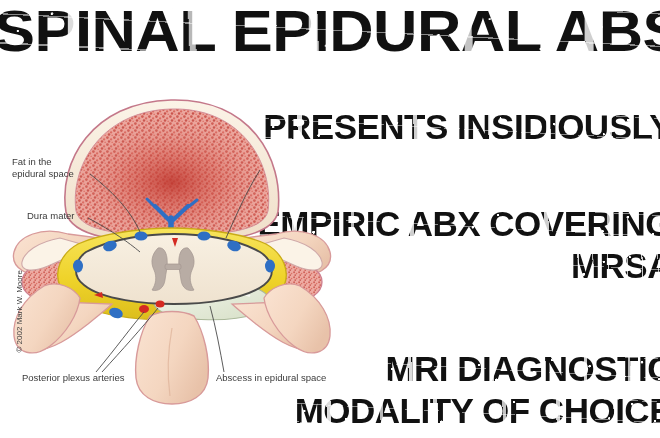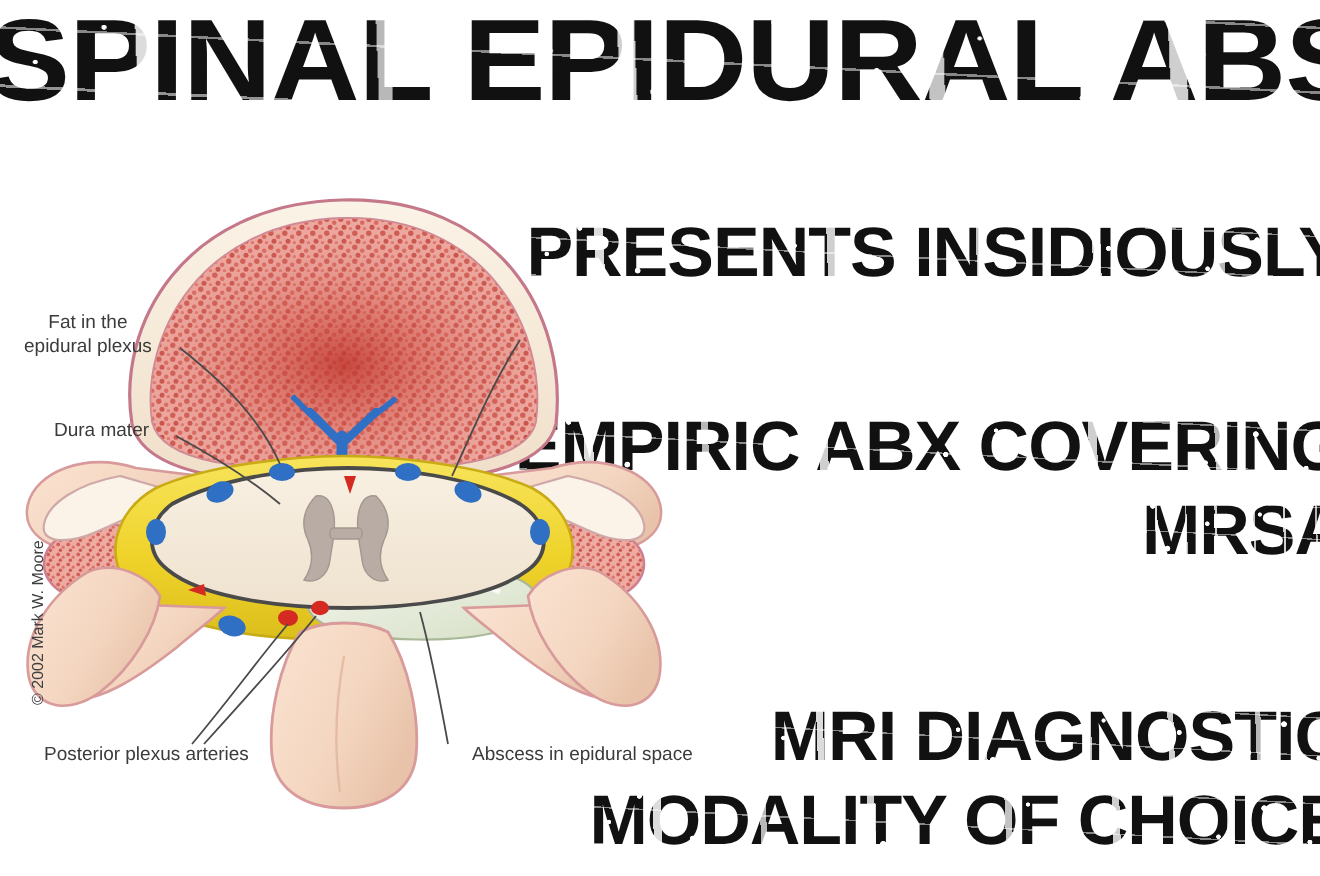--- a/index.html
+++ b/index.html
@@ -89,25 +89,25 @@
   #figure svg { display: block; }
 
   .lbl {
     position: absolute;
     font-family: "Liberation Sans", sans-serif;
     font-size: 9.5px;
     line-height: 11.5px;
     color: #3b3b3b;
     white-space: nowrap;
   }
-  #lbl-fat      { left: 12px;  top: 156px; text-align: center; }
+  #lbl-fat      { left: 12px;  top: 156px; }
   #lbl-dura     { left: 27px;  top: 210px; }
   #lbl-venous   { left: 266px; top: 158px; }
   #lbl-arteries { left: 22px;  top: 372px; }
-  #lbl-abscess  { left: 216px; top: 372px; margin-left: 20px; }
+  #lbl-abscess  { left: 216px; top: 372px; }
 
   #copyright {
     position: absolute;
     left: -31px;
     top: 298px;
     width: 100px;
     font-family: "Liberation Sans", sans-serif;
     font-size: 8px;
     color: #3f3f3f;
     white-space: nowrap;
@@ -279,21 +279,21 @@
         <path d="M88,306 C108,282 124,260 136,246"></path>
         <path d="M94,306 C114,284 134,262 150,242"></path>
 
         <path d="M216,306 C212,284 208,262 202,240"></path>
       </g>
     </svg>
   </div>
 
   <div class="lbl" id="lbl-fat">
     <span>Fat in the</span><br>
-    <span>epidural plexus</span>
+    <span>epidural space</span>
   </div>
 
   <div class="lbl" id="lbl-dura">Dura mater</div>
 
 
   <div class="lbl" id="lbl-arteries">Posterior plexus arteries</div>
 
   <div class="lbl" id="lbl-abscess">Abscess in epidural space</div>
 
   <div id="copyright">© 2002 Mark W. Moore</div>

